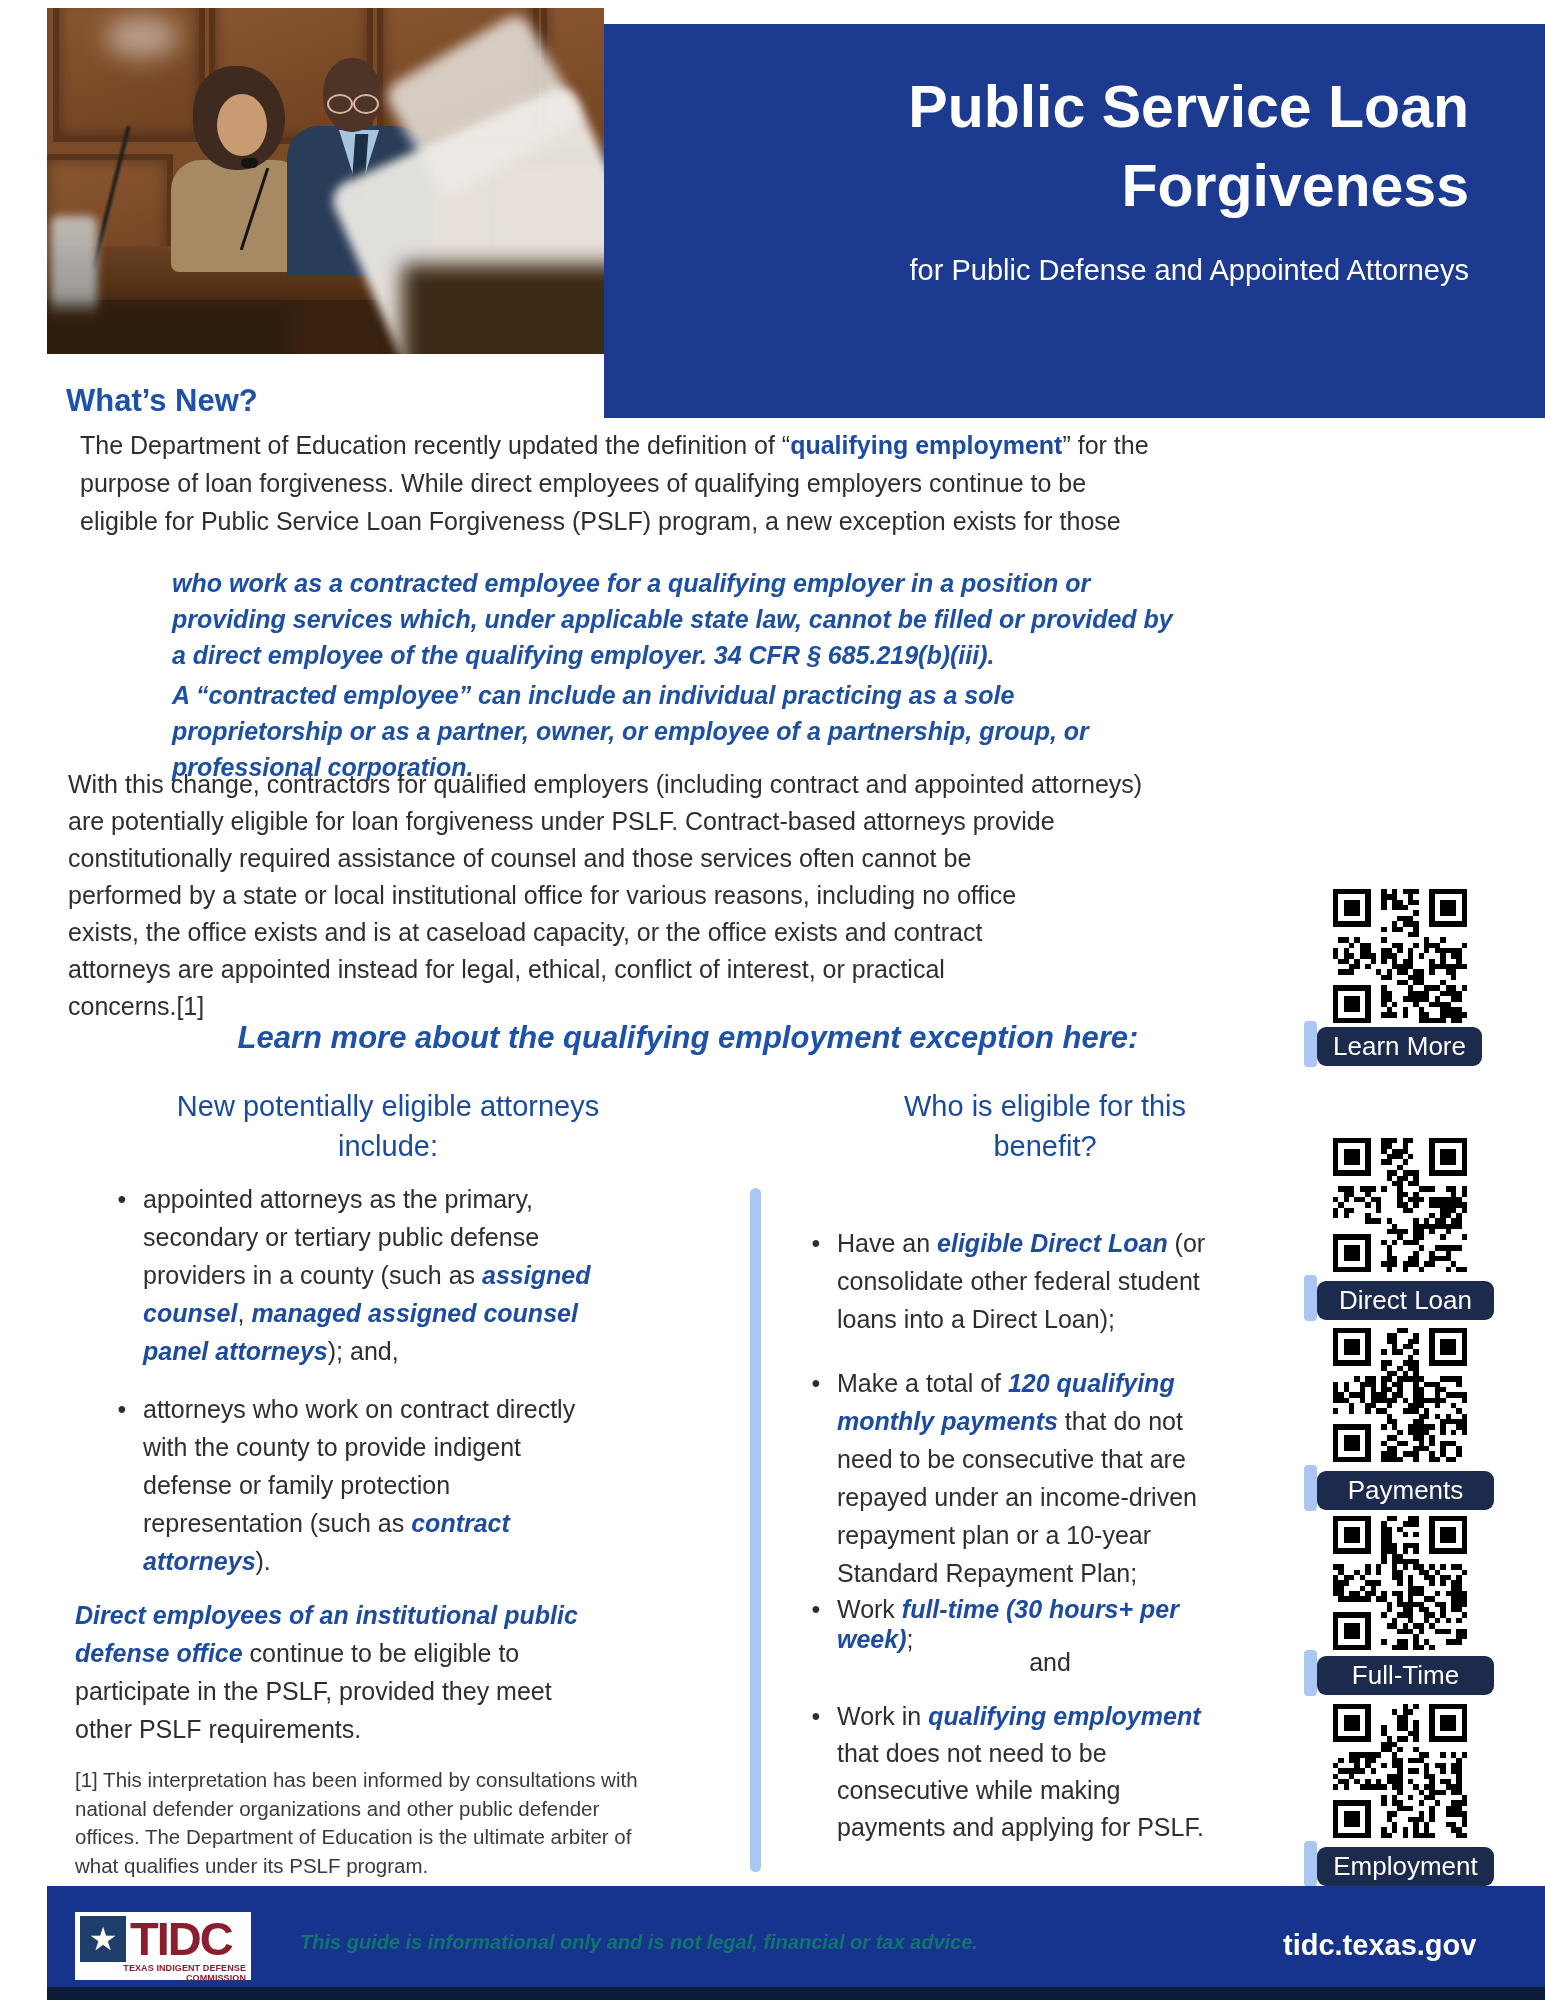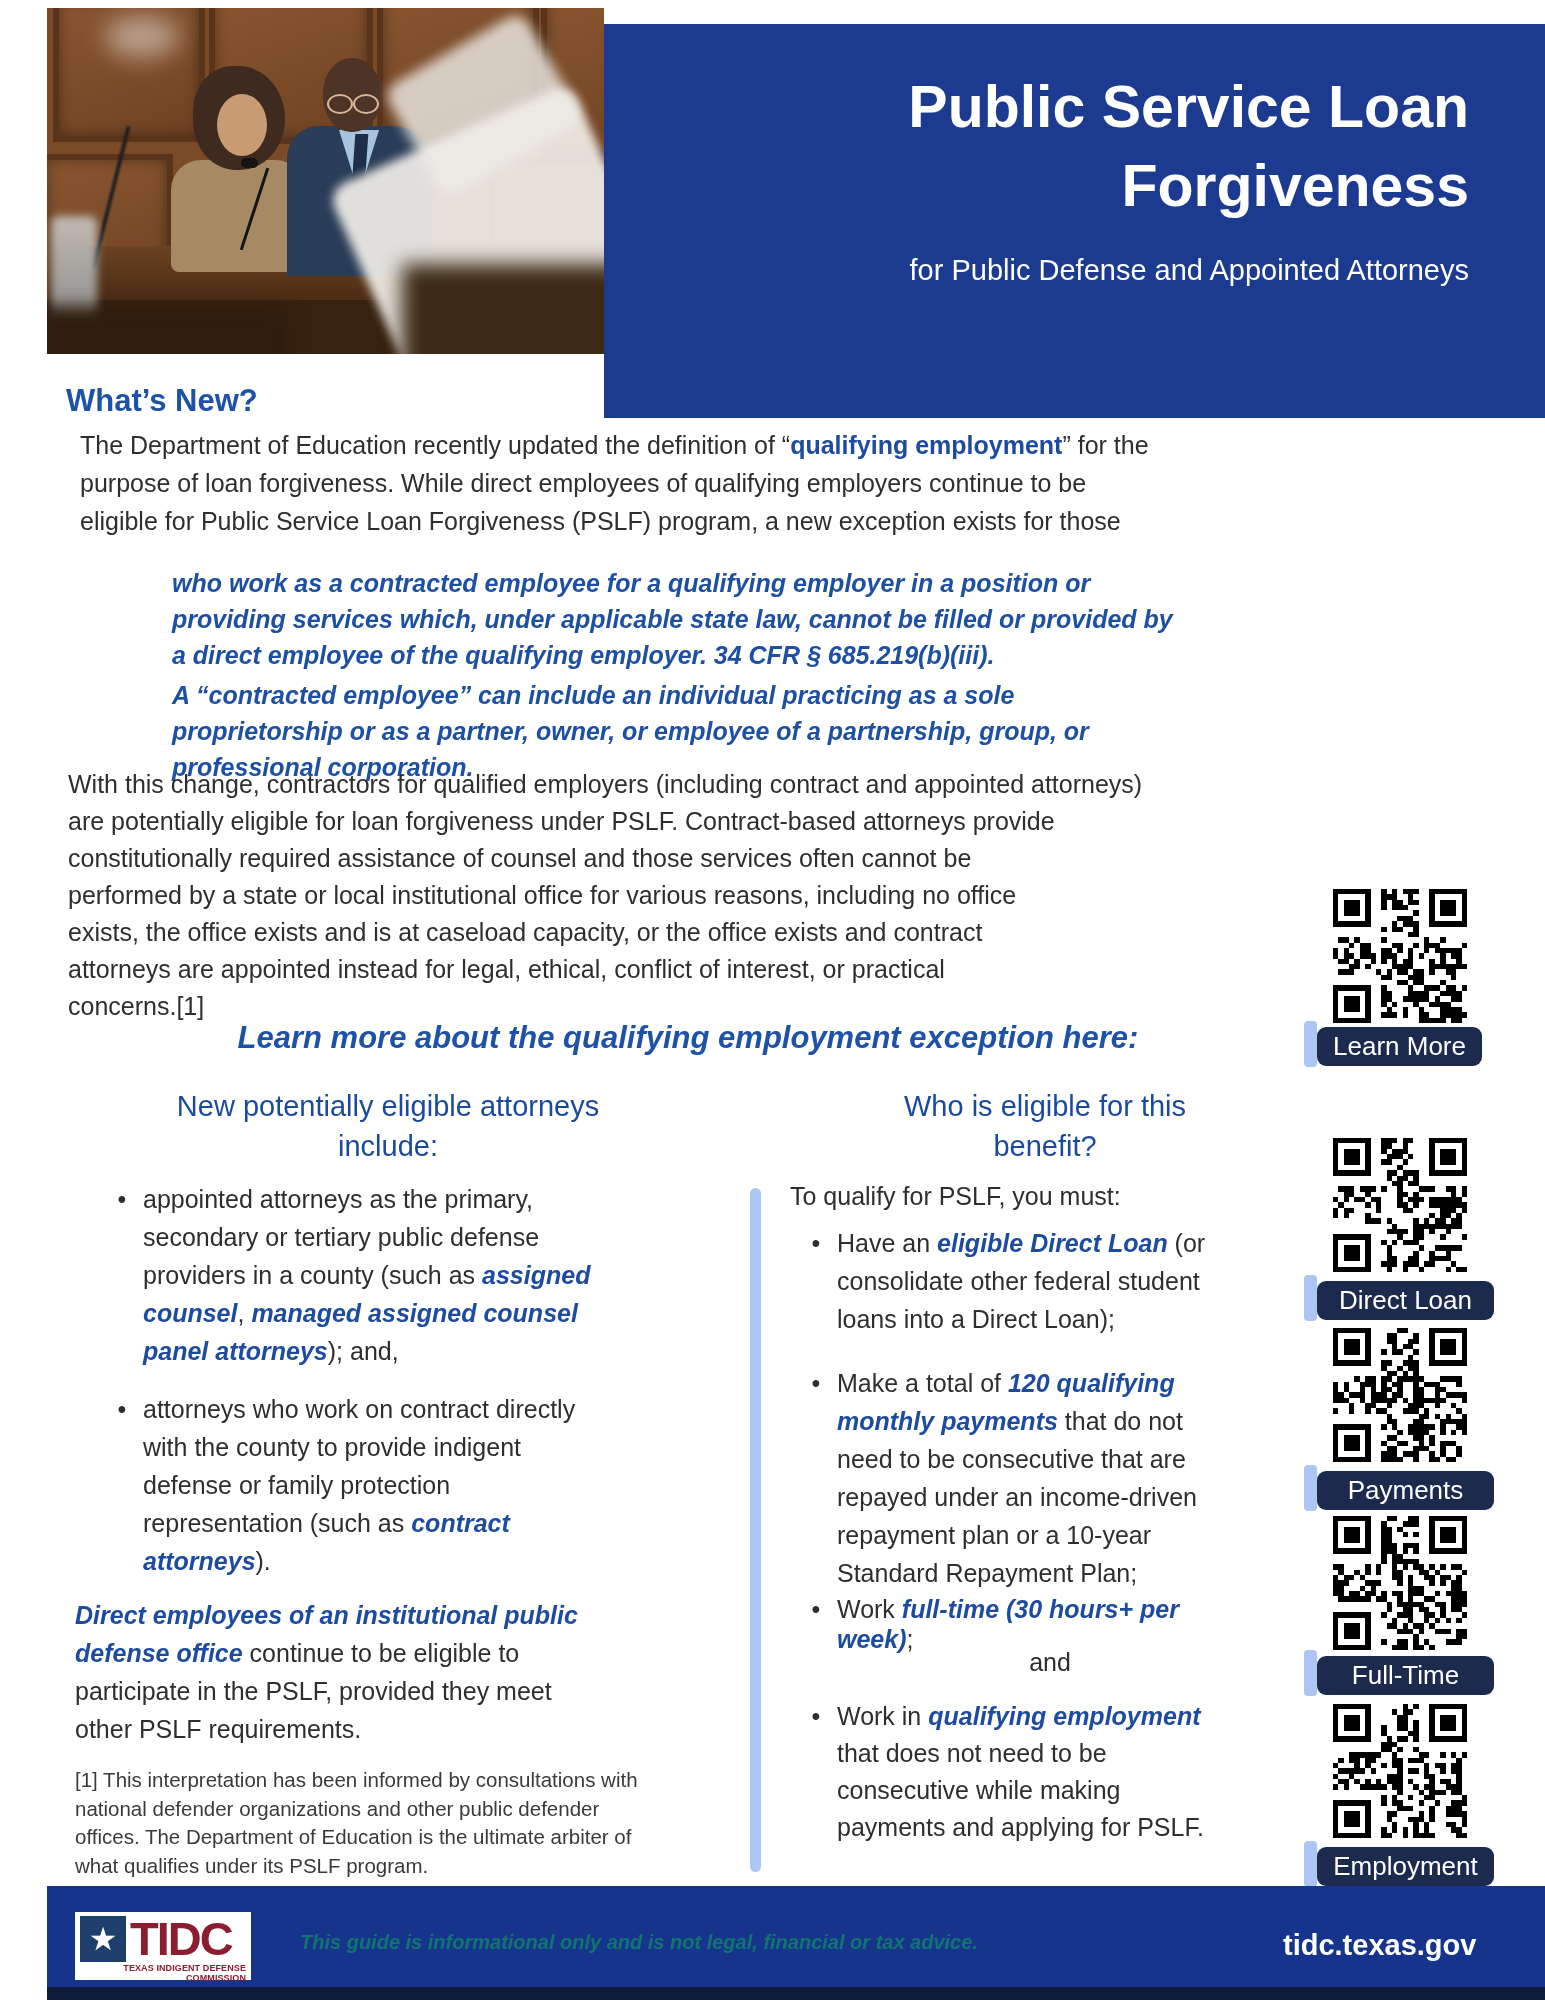--- a/index.html
+++ b/index.html
@@ -393,21 +393,20 @@
 other PSLF requirements.</span></div>
   <div class="abs footnote pre">[1] This interpretation has been informed by consultations with
 national defender organizations and other public defender
 offices. The Department of Education is the ultimate arbiter of
 what qualifies under its PSLF program.</div>
 
   <div class="abs divider"></div>
 
   <div class="abs col-head rc-head pre">Who is eligible for this
 benefit?</div>
-  <div class="abs rc-intro">To qualify for PSLF, you must:</div>
 
   <div class="abs bullet rb1">
     <span class="dot">•</span>
     <span class="pre"><span>Have an </span><span class="emi">eligible Direct Loan</span><span> (or
 consolidate other federal student
 loans into a Direct Loan);</span></span>
   </div>
   <div class="abs bullet rb2">
     <span class="dot">•</span>
     <span class="pre"><span>Make a total of </span><span class="emi">120 qualifying

